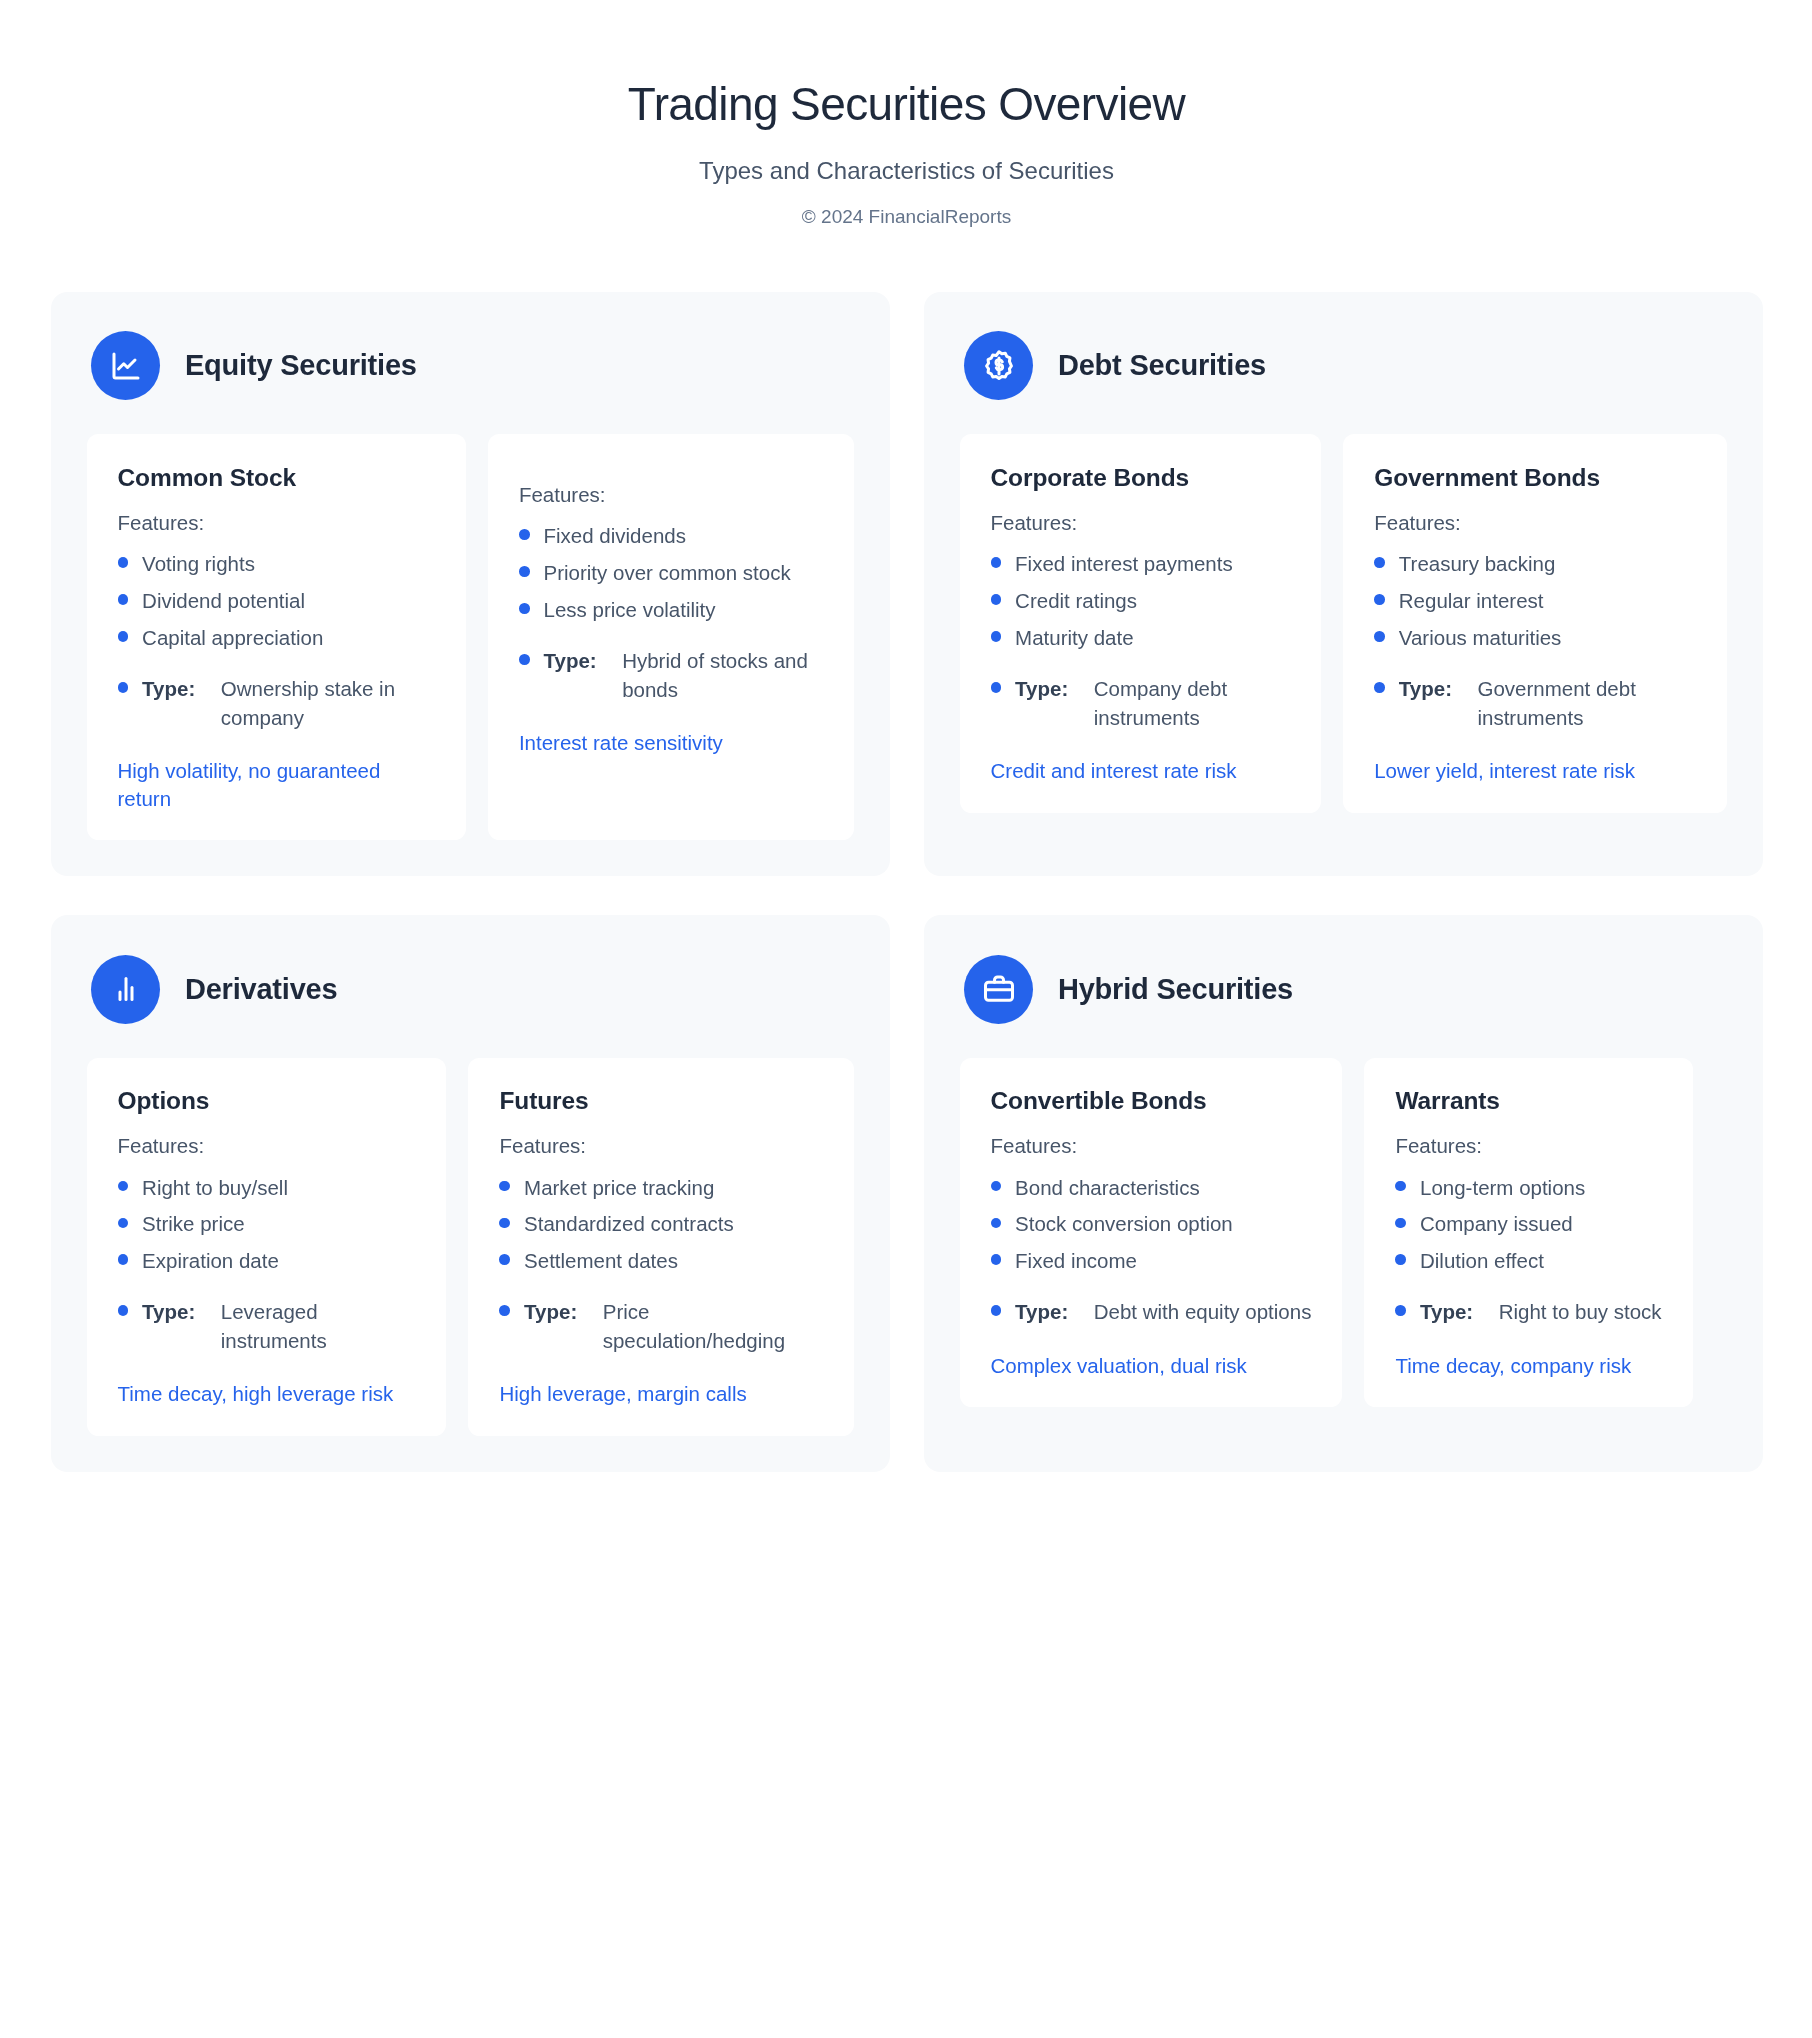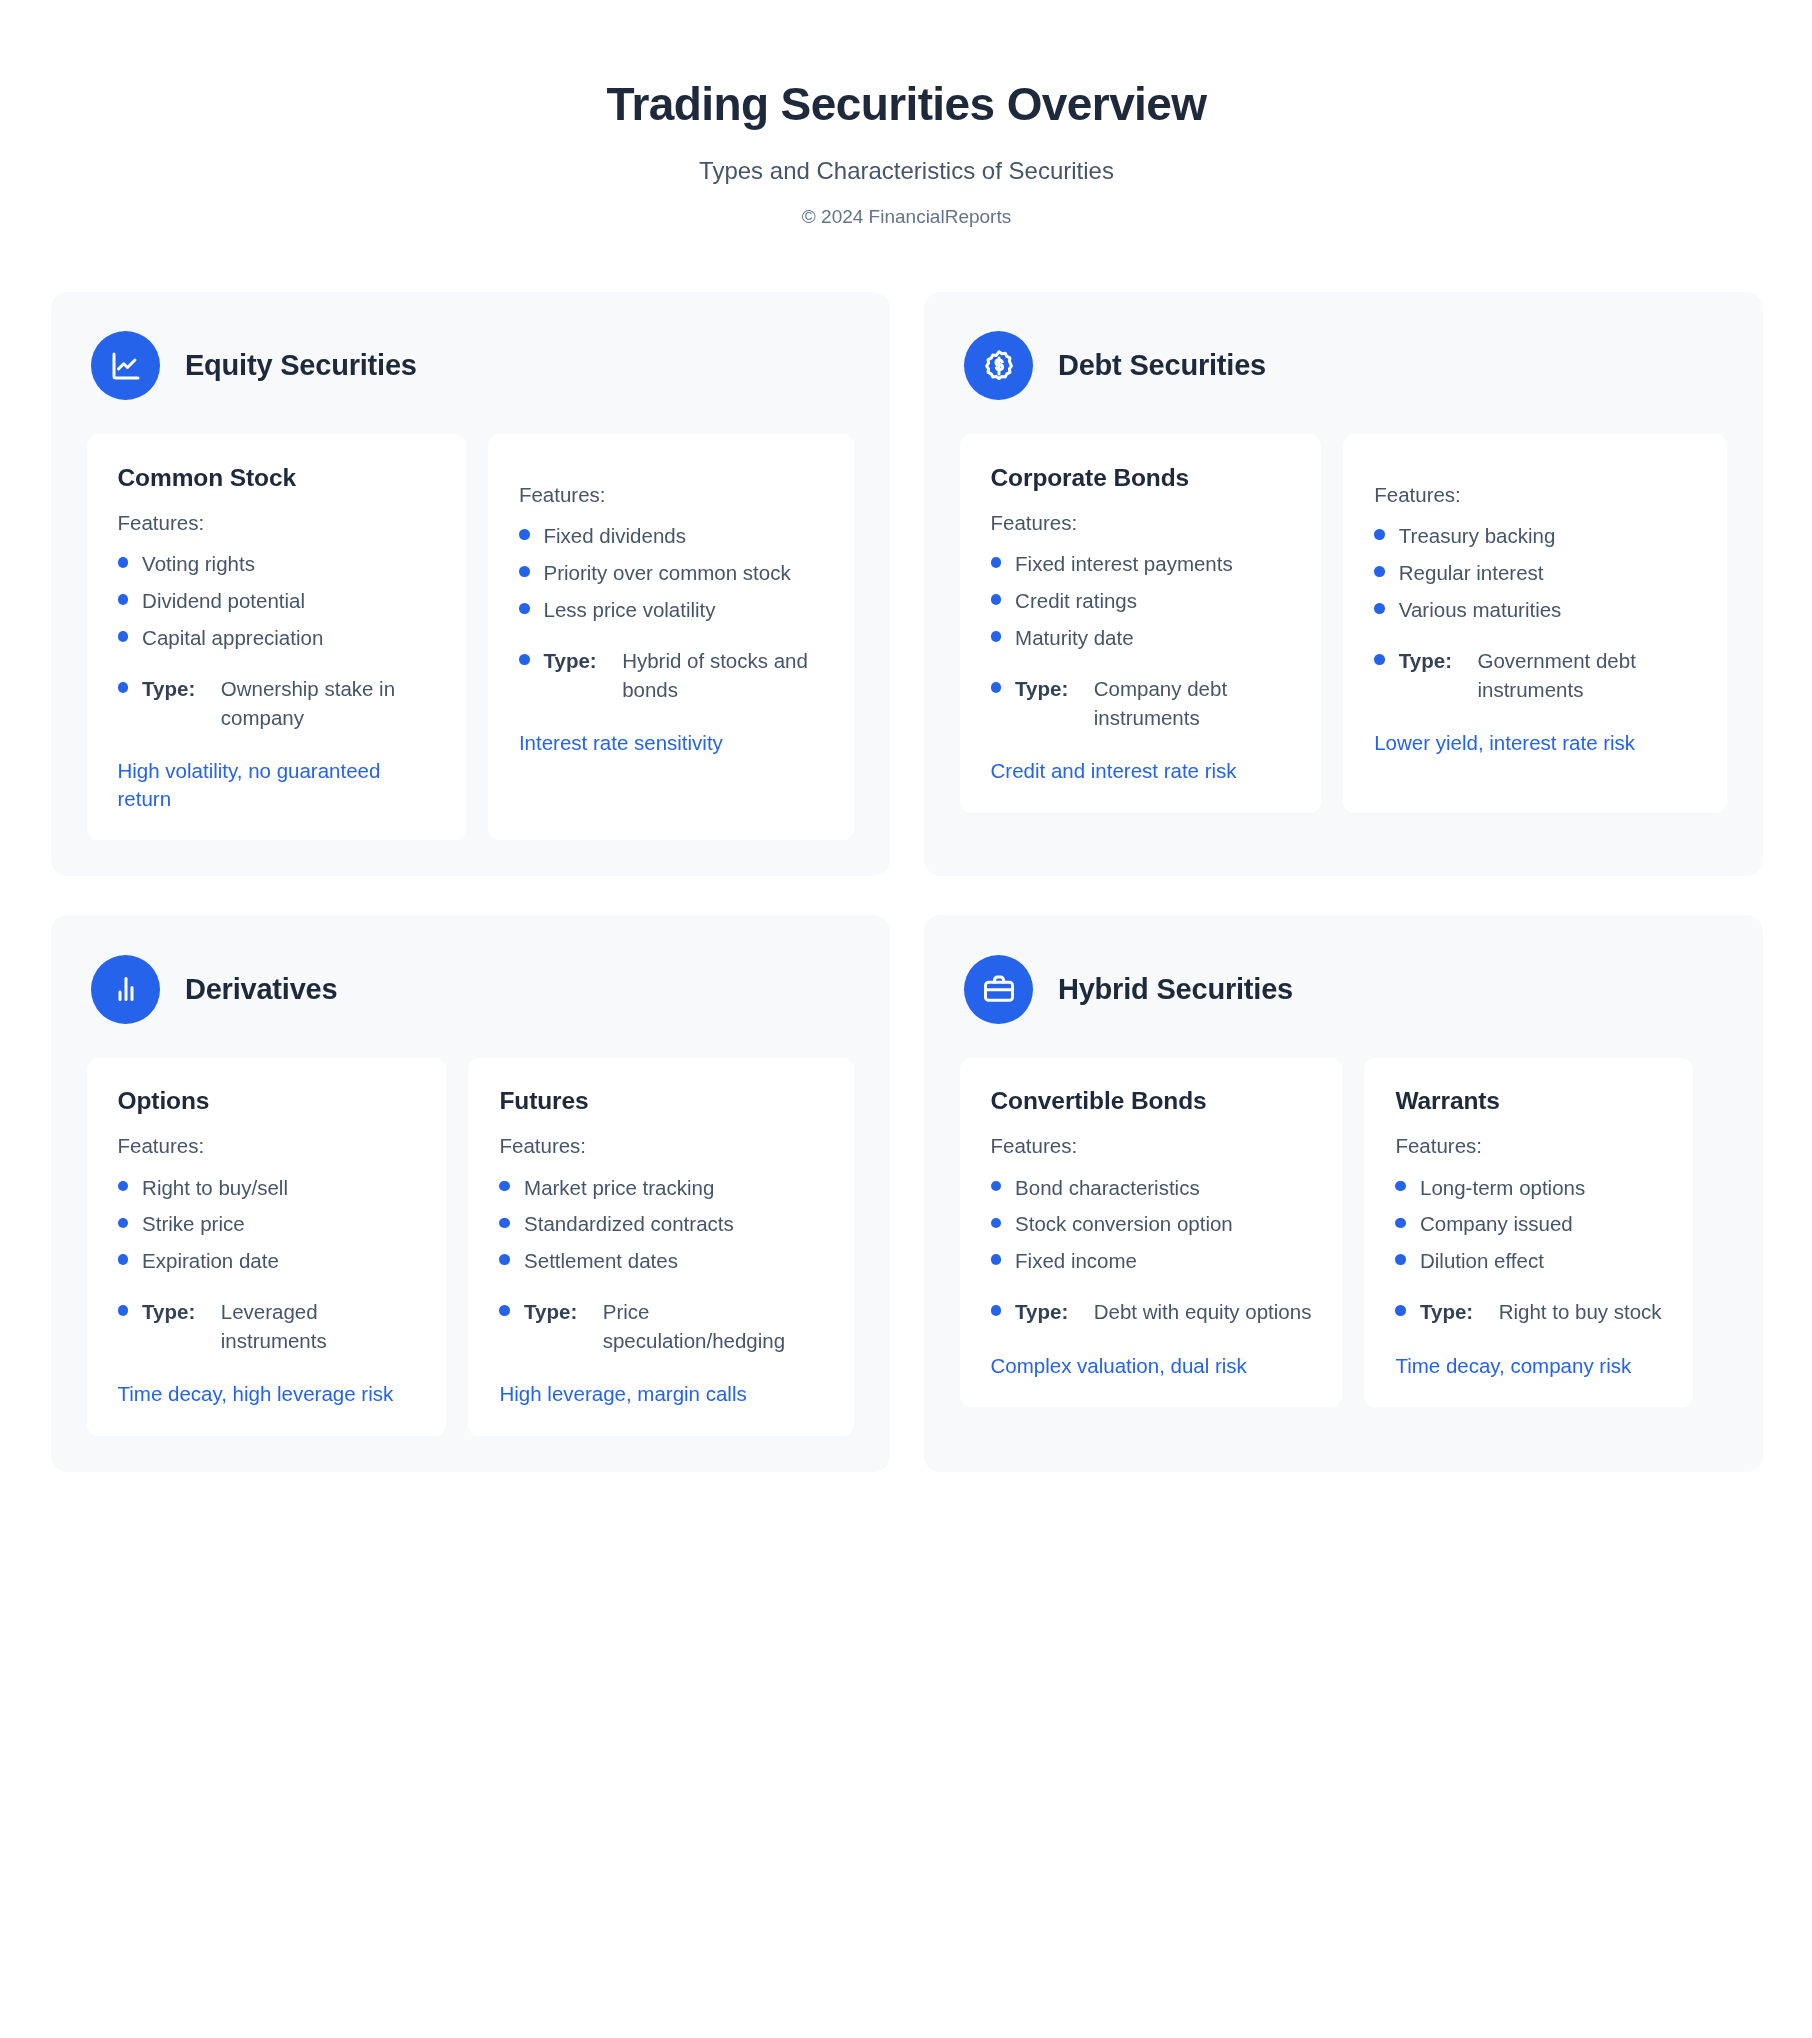--- a/index.html
+++ b/index.html
@@ -18,21 +18,21 @@
     padding: 0 0 49px 0;
   }
 
   
   .header {
     text-align: center;
     padding: 78px 0 0 0;
   }
   .doc-title {
     font-size: 46px;
-    font-weight: 700;
+    font-weight: 400;
     color: #1e293b;
     letter-spacing: -0.6px;
     line-height: 1.15;
   }
   .doc-subtitle {
     margin-top: 26px;
     font-size: 24px;
     font-weight: 400;
     color: #475569;
   }
@@ -244,20 +244,21 @@
               </li>
               <li class="feature-item type-item">
                 <span class="dot"></span>
                 <span class="type-key">Type:</span>
                 <span class="type-val">Company debt instruments</span>
               </li>
             </ul>
             <div class="risk-note">Credit and interest rate risk</div>
           </div>
           <div class="card">
+            <div class="card-title">Government Bonds</div>
             <div class="features-label">Features:</div>
             <ul class="feature-list">
               <li class="feature-item">
                 <span class="dot"></span>
                 <span>Treasury backing</span>
               </li>
               <li class="feature-item">
                 <span class="dot"></span>
                 <span>Regular interest</span>
               </li>

